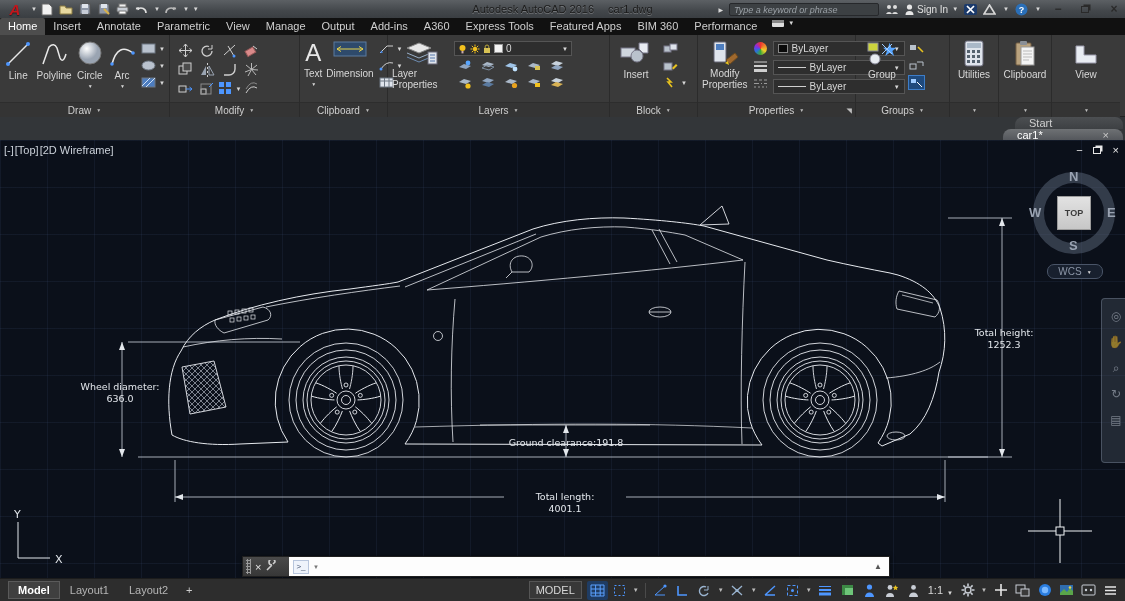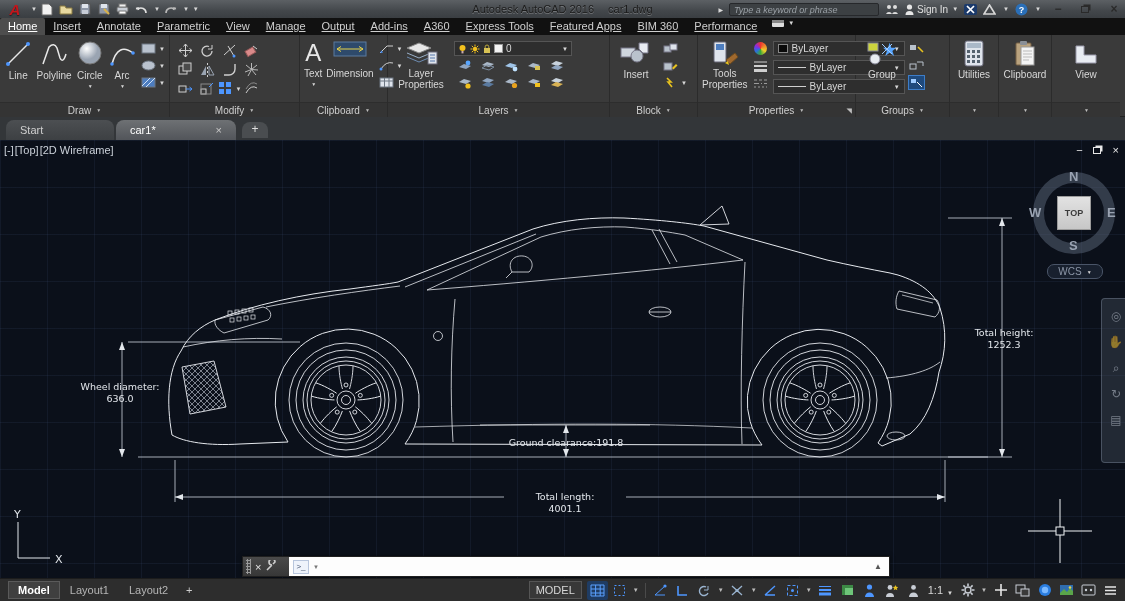--- a/index.html
+++ b/index.html
@@ -27,21 +27,21 @@
     border-radius:2px; color:#9aa0a6; font-style:italic; font-size:9px; line-height:12px;
     padding:0 4px; overflow:hidden; white-space:nowrap; }
   .tbico { color:#e0e0e0; font-size:10px; display:flex; align-items:center; gap:3px; }
   .winbtn { width:22px; text-align:center; color:#2a2a2a; font-size:12px; font-weight:bold; }
   .restore-glyph { display:inline-block; width:8px; height:7px; border:1px solid #2a2a2a;
     box-shadow:2px -2px 0 -0.5px #2a2a2a; margin-right:2px; }
 
   
   #tabrow { left:0; top:18px; width:1125px; height:17px; background:#111;
     display:flex; align-items:flex-end; }
-  .rtab { color:#cfcfcf; font-size:11px; padding:2px 8px 3px; cursor:default;text-decoration:underline; }
+  .rtab { color:#cfcfcf; font-size:11px; padding:2px 8px 3px; cursor:default; }
   .rtab.active { background:#4d4d4d; color:#fff; border-radius:2px 2px 0 0; }
   #tabrow-end { margin-left:6px; display:flex; align-items:center; gap:2px; padding-bottom:3px; }
 
   
   #ribbon { left:0; top:35px; width:1125px; height:82px; background:#3a3a3a;
     display:flex; border-bottom:1px solid #222; }
   .panel { position:relative; height:82px; border-right:1px solid #2b2b2b;
     display:flex; flex-direction:column; }
   .pbody { flex:1; display:flex; align-items:flex-start; padding:3px 4px 0; gap:4px; }
   .plabel { height:15px; background:#343434; border-top:1px solid #2d2d2d;
@@ -59,21 +59,21 @@
   .layer-dd { width:118px; height:15px; background:#2e2e2e; border:1px solid #555;
     display:flex; align-items:center; gap:3px; padding:0 3px; color:#d8d8d8; font-size:10px; }
   .prop-dd { width:132px; height:15px; background:#2e2e2e; border:1px solid #555;
     display:flex; align-items:center; gap:4px; padding:0 4px; color:#d8d8d8; font-size:10px; margin-bottom:2px; }
   .prop-dd .caret { margin-left:auto; }
   .swatch { width:10px; height:9px; background:#0a0a0a; border:1px solid #888; }
   .lineglyph { flex:0 0 28px; border-top:1px solid #cfcfcf; }
 
   
   #filetabs { left:0; top:117px; width:1125px; height:23px; background:#333639;
-    display:flex; align-items:flex-end; padding-left:6px; }
+    display:flex; align-items:flex-end; padding-left:6px;flex-direction:column; }
   .ftab { height:20px; display:flex; align-items:center; font-size:11px; padding:0 14px;
     border-radius:8px 8px 0 0; margin-right:2px; }
   .ftab.start { background:linear-gradient(#4c4f52,#3d4043); color:#cfcfcf; width:108px; }
   .ftab.doc { background:linear-gradient(#6e7174,#52555a); color:#fff; width:120px; justify-content:space-between; }
   .ftab .x { color:#c9c9c9; font-size:11px; margin-left:18px; }
   .ftab-new { height:16px; width:26px; margin:0 0 2px 4px; background:#4a4d50; border-radius:8px 8px 0 0;
     color:#ddd; text-align:center; font-size:12px; line-height:15px; }
 
   
   #canvas { left:0; top:140px; width:1125px; height:438px; background:#0b101a;
@@ -468,21 +468,21 @@
     <div class="panel" style="width:222px">
       <div class="pbody">
         <div class="tool-big" style="width:58px">
           <svg width="34" height="26">
               <path d="M3,8 l12,-5 l12,5 l-12,5 z" fill="#e8e8e8" stroke="#888"></path>
               <path d="M3,13 l12,5 l12,-5" fill="none" stroke="#9ab0c8"></path>
               <path d="M3,17 l12,5 l12,-5" fill="none" stroke="#6d8bb0"></path>
               <rect x="24" y="12" width="9" height="12" fill="#dfe4ec" stroke="#667"></rect>
               <path d="M26,15 h5 M26,18 h5 M26,21 h5" stroke="#5577aa"></path>
             </svg>
-          <span style="text-align:center;line-height:1.1">Layer Properties</span>
+          <span style="text-align:left;line-height:1.1">Layer Properties</span>
         </div>
         <div class="smallcol" style="flex:1">
           <div class="layer-dd">
             <svg width="9" height="10">
                 <circle cx="4.5" cy="4" r="3" fill="#f2c11e"></circle>
                 <rect x="3.5" y="7" width="2" height="2.4" fill="#caa"></rect>
               </svg>
             <svg width="10" height="10">
                 <circle cx="5" cy="5" r="2.2" fill="#f2c11e"></circle>
                 <path d="M5,0.5 v2 M5,7.5 v2 M0.5,5 h2 M7.5,5 h2 M1.8,1.8 l1.4,1.4 M6.8,6.8 l1.4,1.4 M8.2,1.8 l-1.4,1.4 M3.2,6.8 l-1.4,1.4" stroke="#f2c11e"></path>
@@ -614,21 +614,21 @@
 
     <div class="panel" style="width:158px">
       <div class="pbody">
         <div class="tool-big" style="width:52px">
           <svg width="30" height="26">
               <rect x="4" y="2" width="12" height="20" rx="1" fill="#dfe4ec" stroke="#667"></rect>
               <rect x="6" y="4" width="8" height="6" fill="#4d7dbf"></rect>
               <path d="M16,20 l9,-7 l3,4 l-8,7 z" fill="#a0692e" stroke="#6d4a1e"></path>
               <path d="M15,23 l4,2 l-1,-4 z" fill="#e8c21e"></path>
             </svg>
-          <span style="text-align:center;line-height:1.1">Tools Properties</span>
+          <span style="text-align:center;line-height:1.1">Modify Properties</span>
         </div>
         <div class="smallcol">
           <span class="mini">
               <span style="width:13px;height:13px;border-radius:50%;background:conic-gradient(#e33,#ee8a2a,#eed02a,#3aa53a,#2a6fe0,#8a2ae0,#e33);display:inline-block"></span>
             </span>
           <span class="mini">
               <svg width="15" height="12">
                 <path d="M1,2 h13" stroke="#cfcfcf" stroke-width="1"></path>
                 <path d="M1,6 h13" stroke="#cfcfcf" stroke-width="2"></path>
                 <path d="M1,10.5 h13" stroke="#cfcfcf" stroke-width="3"></path>

